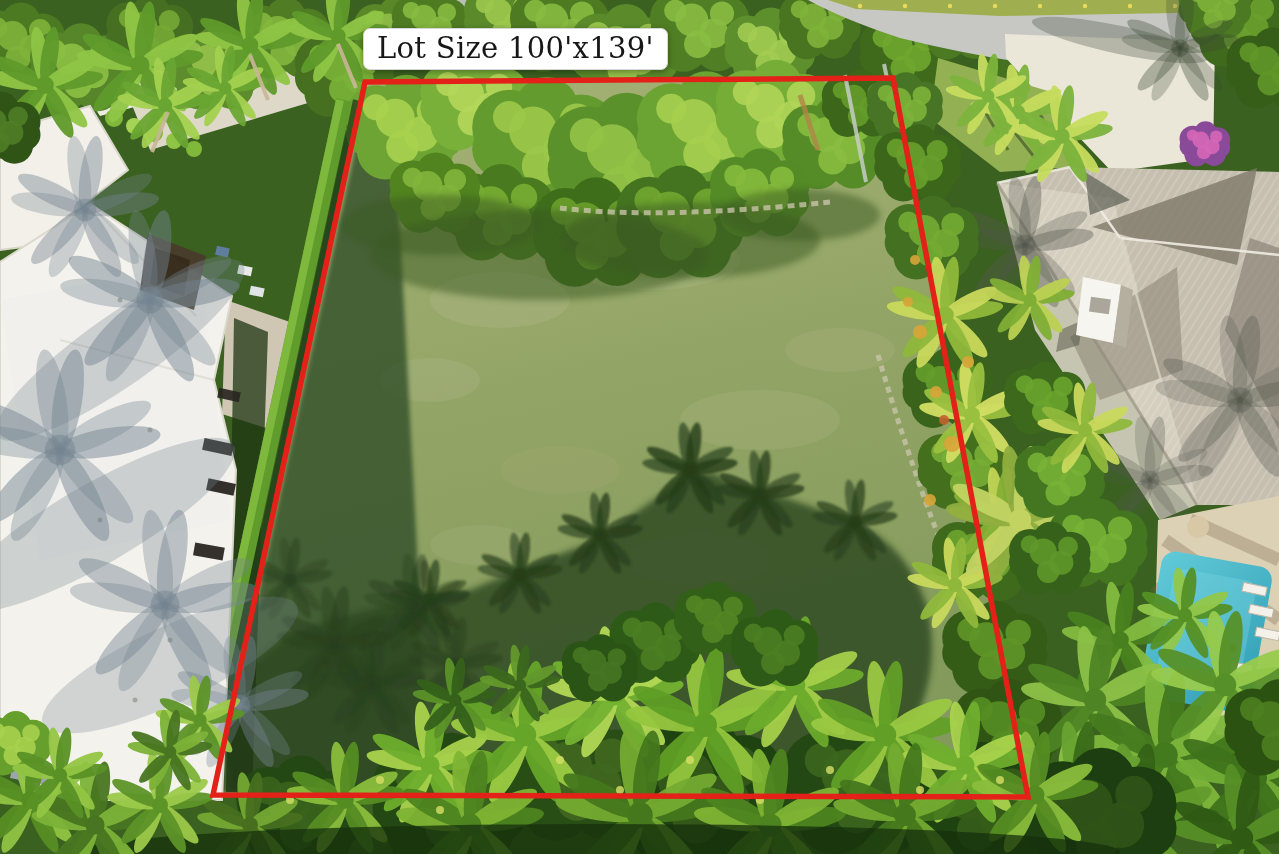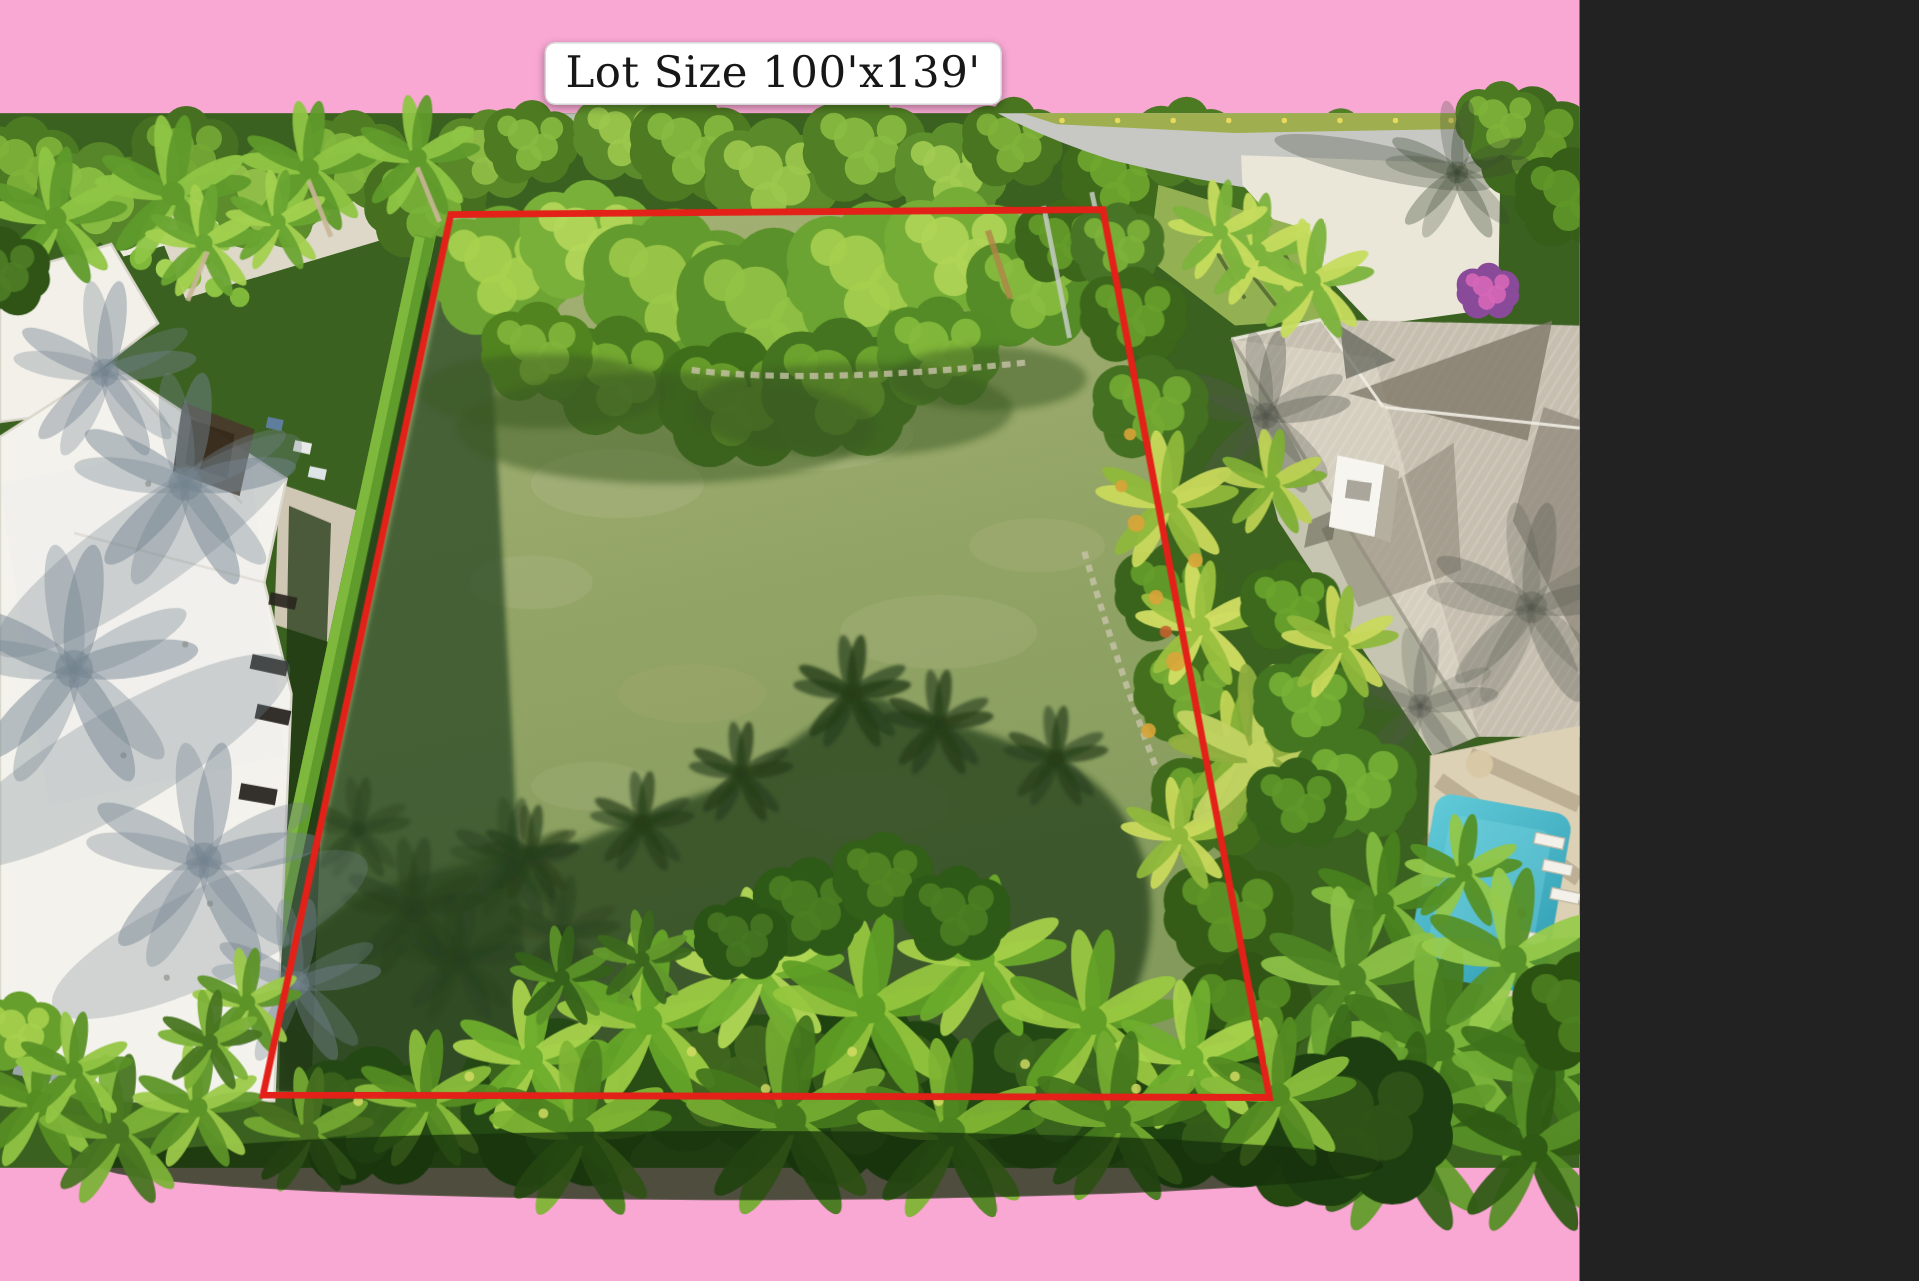--- a/index.html
+++ b/index.html
@@ -1,16 +1,16 @@
 <!DOCTYPE html>
 <html><head>
 <meta charset="utf-8">
 <style>
   html,body{margin:0;padding:0;background:#222;}
-  .stage{position:relative;width:1053px;height:854px;overflow:hidden;background:#f9a8d4;font-family:"Liberation Sans",sans-serif;}
+  .stage{position:relative;width:1279px;height:854px;overflow:hidden;background:#1d4ed8;font-family:"Liberation Sans",sans-serif;}
   .stage svg{position:absolute;left:0;top:0;width:100%;height:100%;display:block;}
   .lot-label{
     position:absolute;left:363px;top:28px;z-index:10;
     background:#ffffff;color:#171717;
     font-family:"DejaVu Serif",serif;
     font-size:29px;font-weight:500;letter-spacing:.3px;line-height:1.1;
     padding:4px 13px;border-radius:7px;border:1px solid #d6d6d6;
     box-shadow:0 2px 6px rgba(0,0,0,.35);
     white-space:nowrap;
   }

